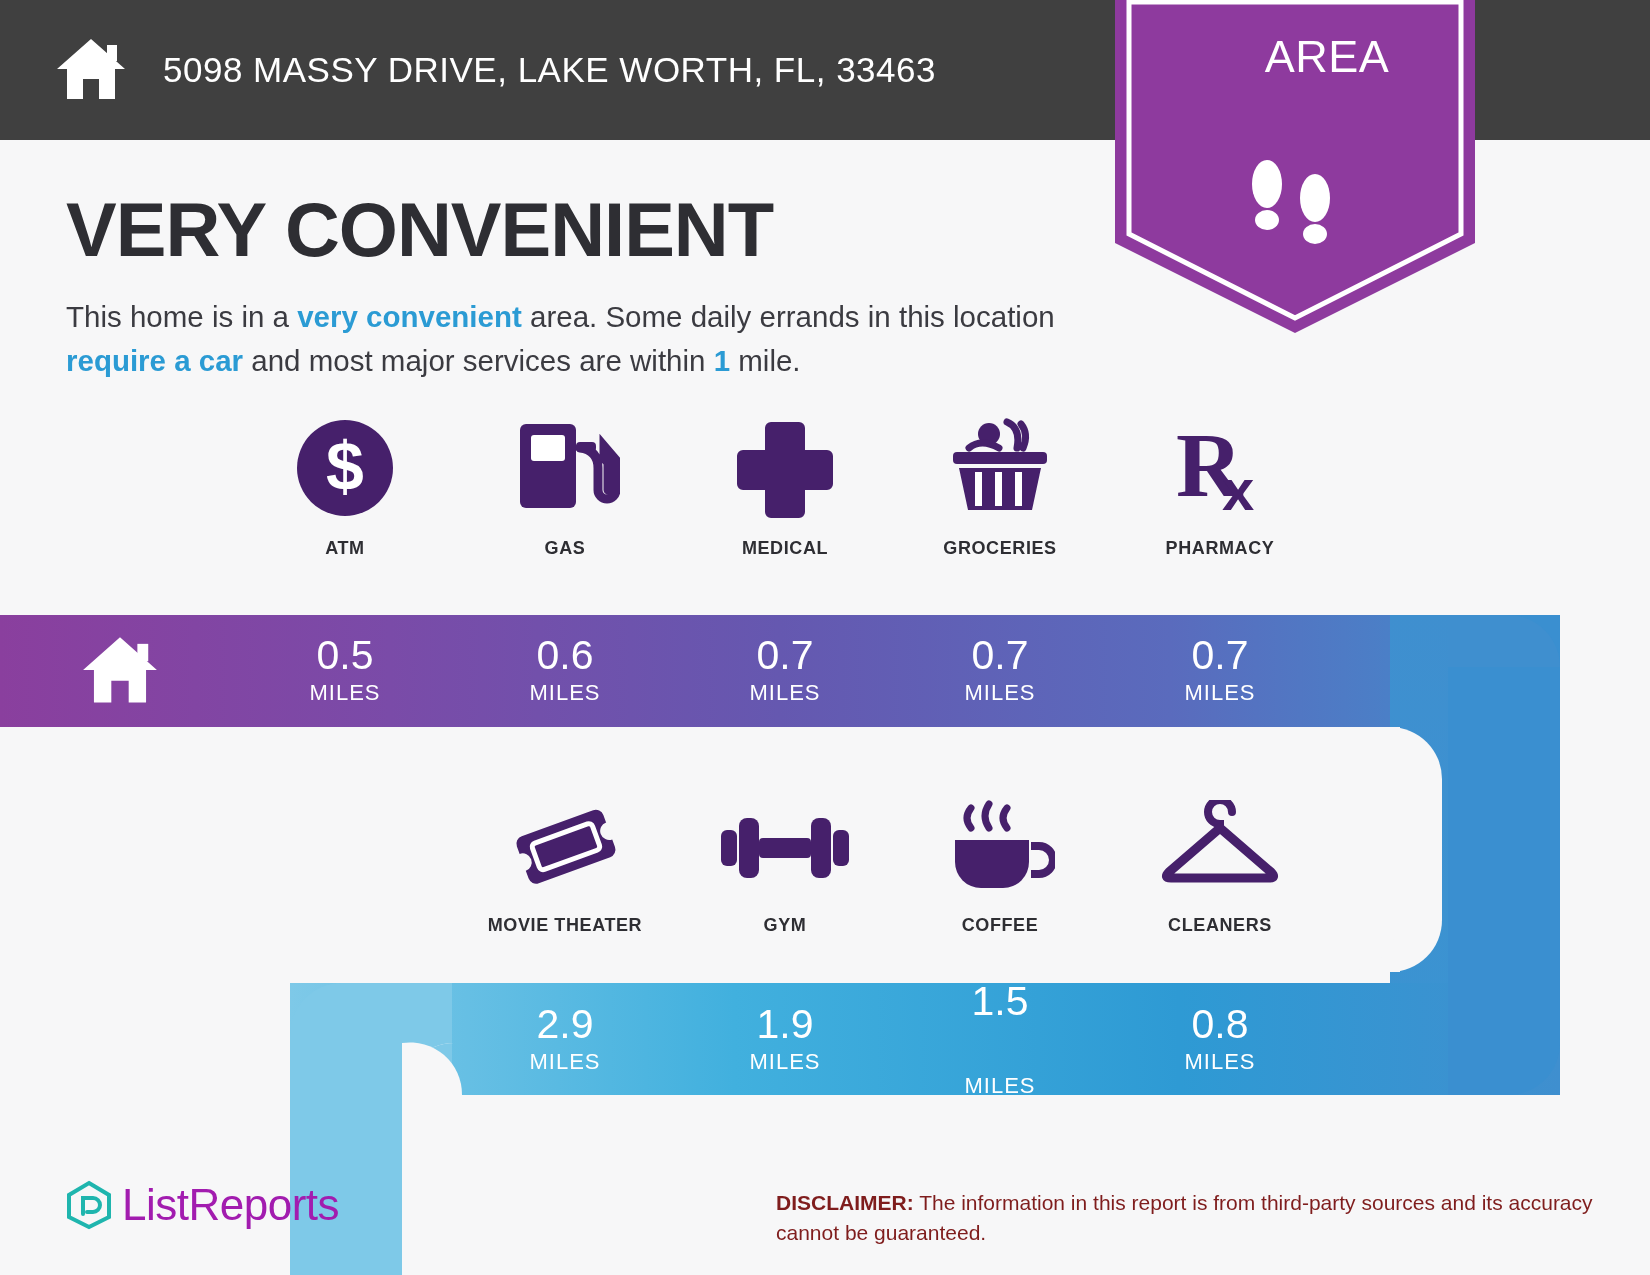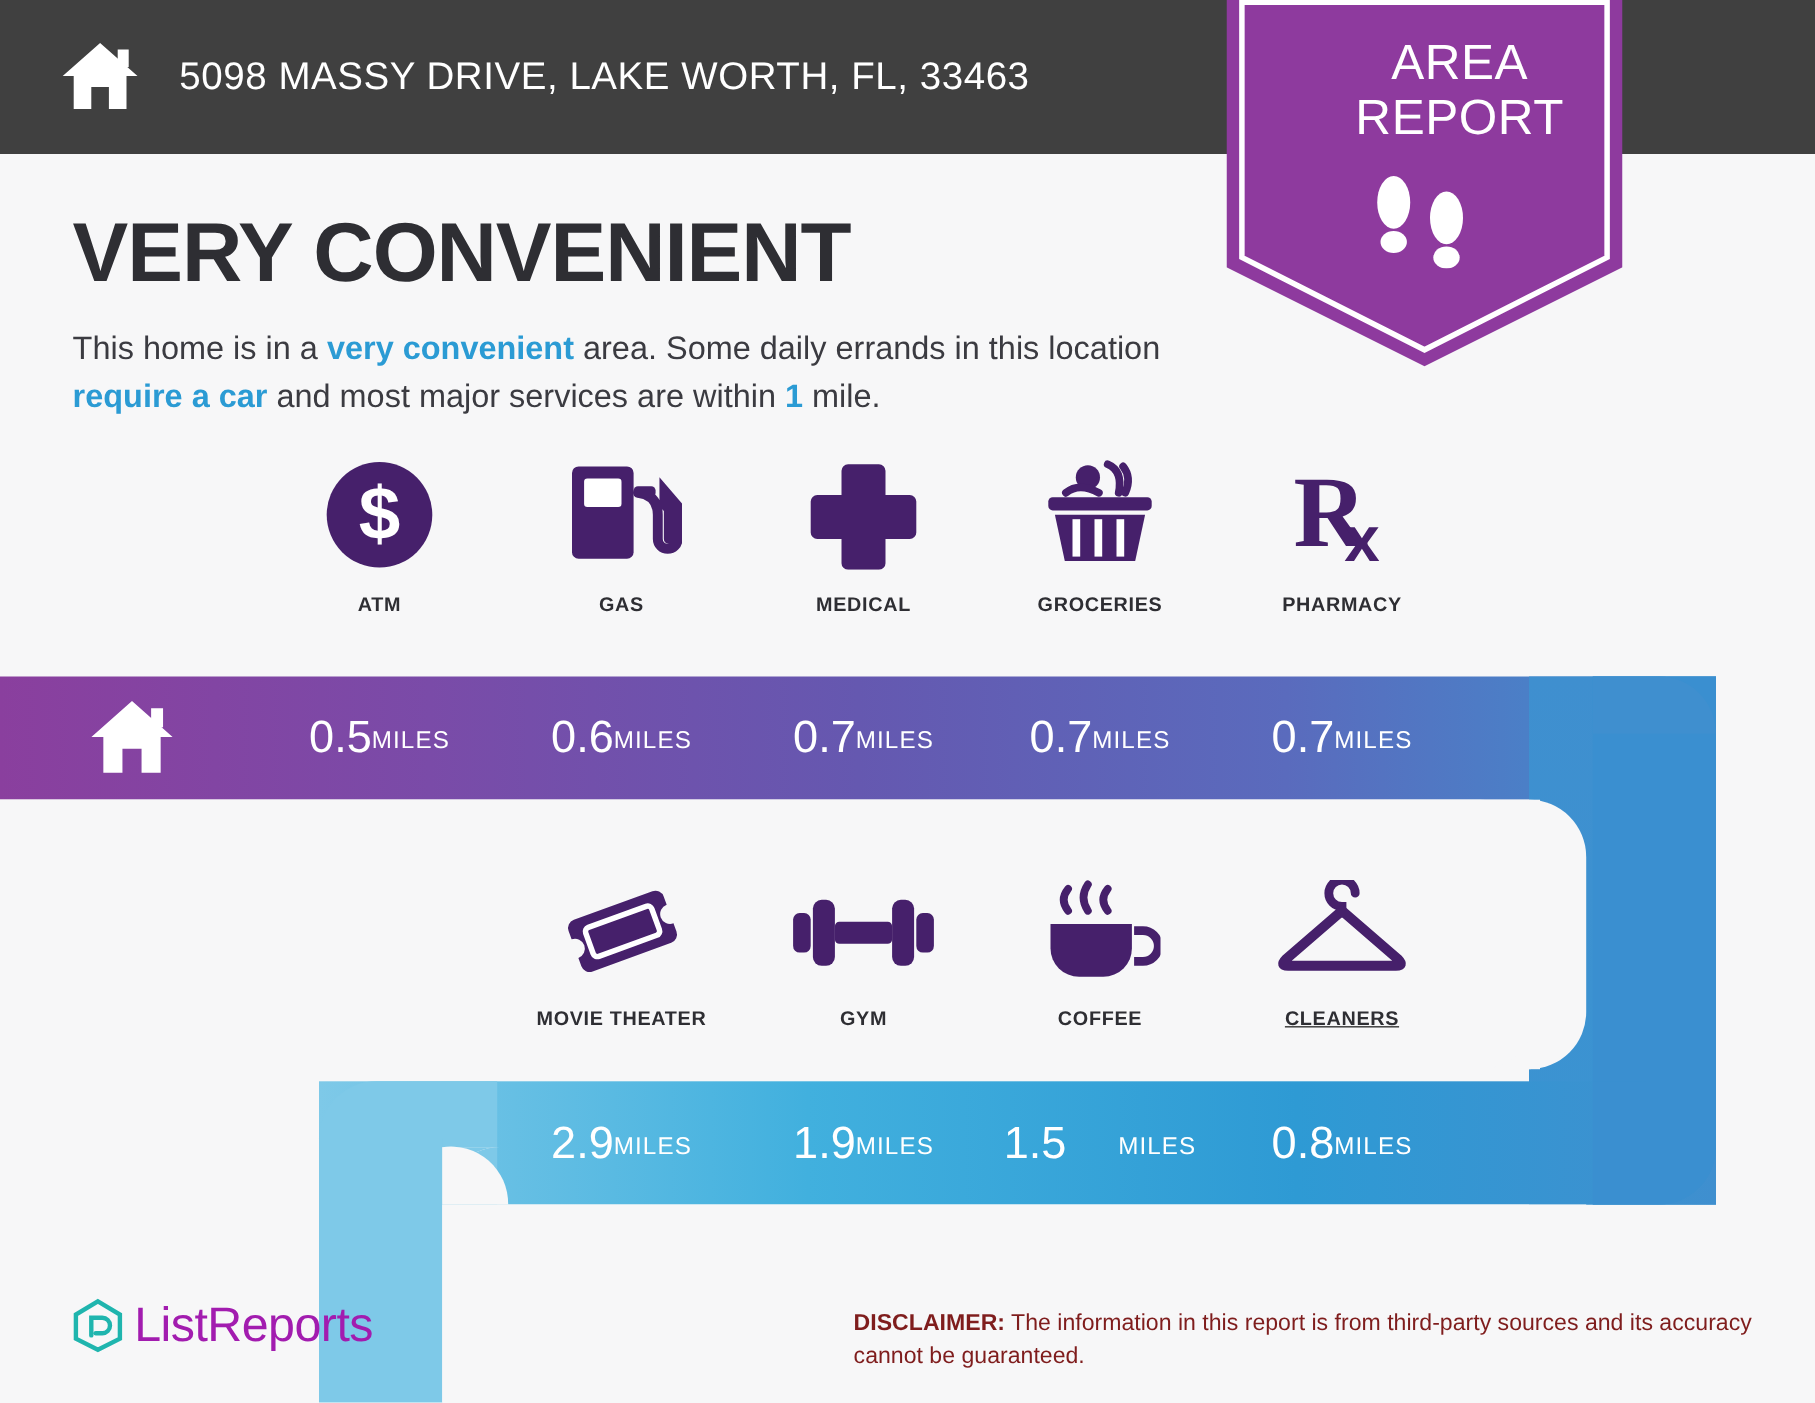--- a/index.html
+++ b/index.html
@@ -42,21 +42,21 @@
   .cell{position:absolute;text-align:center;}
   .cell .lbl{
     font-size:18px;font-weight:bold;color:#2e2e33;letter-spacing:.6px;
     margin-top:16px;
   }
 
   
   .bar-row{position:absolute;}
   .seg{
     position:absolute;top:0;height:105px;
-    display:flex;flex-direction:row;align-items:center;justify-content:center;
+    display:flex;flex-direction:column;align-items:center;justify-content:center;
     color:#fff;
   }
   .seg .num{font-size:41px;line-height:41px;font-weight:400;}
   .seg .mi{font-size:22px;letter-spacing:1px;margin-top:4px;}
 
   
   .logo{
     position:absolute;left:66px;top:1180px;display:flex;align-items:center;
   }
   .logo-text{
@@ -127,21 +127,20 @@
   </div>
 </div>
 
 <div class="banner-wrap">
   <svg width="360" height="350" viewBox="0 0 360 350" style="position:absolute;left:-85px;top:-6px;">
     <path d="M0 0 H360 V255 L180 345 L0 255 Z" fill="#8e3a9e"></path>
     <path d="M14 14 H346 V246 L180 330 L14 246 Z" fill="none" stroke="#ffffff" stroke-width="5"></path>
   </svg>
   <div style="position:absolute;left:-85px;top:38px;width:424px;text-align:center;color:#fff;font-size:45px;line-height:50px;font-weight:400;letter-spacing:.5px;">
     <div>AREA</div>
-    <div>REPORT</div>
   </div>
   <svg width="120" height="90" viewBox="0 0 120 90" style="position:absolute;left:35px;top:160px;">
     <ellipse cx="32" cy="30" rx="15" ry="24" fill="#ffffff"></ellipse>
     <ellipse cx="32" cy="66" rx="12" ry="10" fill="#ffffff"></ellipse>
     <ellipse cx="80" cy="44" rx="15" ry="24" fill="#ffffff"></ellipse>
     <ellipse cx="80" cy="80" rx="12" ry="10" fill="#ffffff"></ellipse>
   </svg>
 </div>
 
 <div class="title">VERY CONVENIENT</div>
@@ -257,21 +256,21 @@
 
   <div class="cell" style="left:900px;top:0;width:200px;">
     <svg width="110" height="95" viewBox="0 0 110 95">
       <path d="M26 8 q-8 10 0 20 M44 4 q-8 12 0 24 M62 8 q-8 10 0 20" stroke="#46206b" stroke-width="7" fill="none" stroke-linecap="round"></path>
       <path d="M10 40 h74 v22 a26 26 0 0 1 -26 26 h-22 a26 26 0 0 1 -26 -26 z" fill="#46206b"></path>
       <path d="M86 46 h8 a14 14 0 0 1 0 28 h-8" fill="none" stroke="#46206b" stroke-width="8"></path>
     </svg>
     <div class="lbl">COFFEE</div>
   </div>
 
-  <div class="cell" style="left:1120px;top:0;width:200px;text-decoration:underline;">
+  <div class="cell" style="left:1120px;top:0;width:200px;">
     <svg width="130" height="95" viewBox="0 0 130 95">
       <path d="M65 30 v-6 a12 12 0 1 1 12 -12" fill="none" stroke="#46206b" stroke-width="8" stroke-linecap="round"></path>
       <path d="M65 28 L14 72 q-6 6 2 6 h98 q8 0 2 -6 z" fill="none" stroke="#46206b" stroke-width="9" stroke-linejoin="round"></path>
     </svg>
     <div class="lbl">CLEANERS</div>
   </div>
 </div>
 
 <div class="bar-row" style="left:0;top:987px;width:1650px;height:105px;">
   <div class="seg" style="left:470px;width:190px;">

